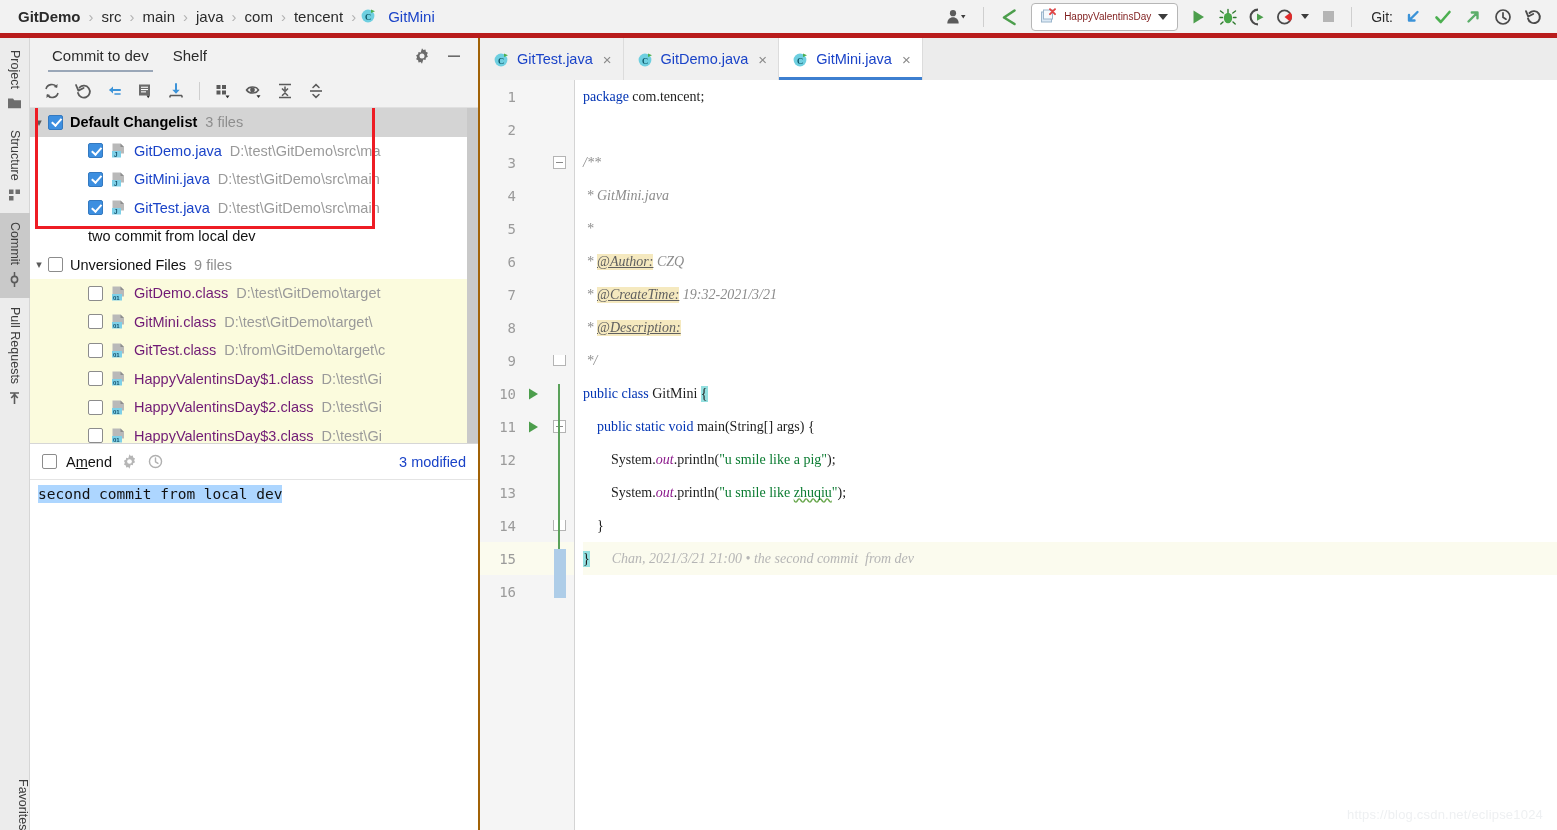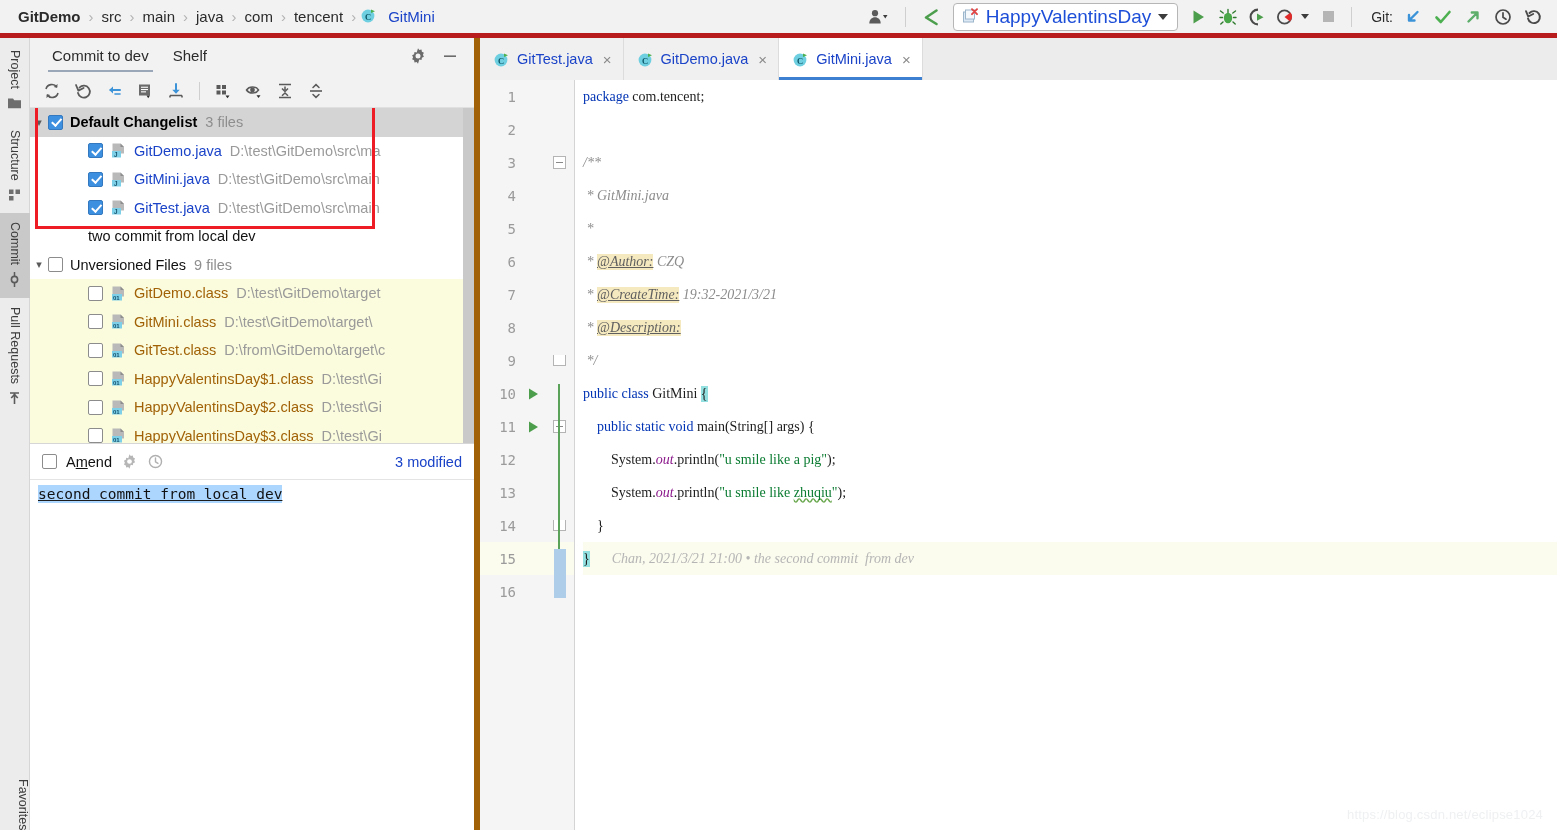--- a/index.html
+++ b/index.html
@@ -32,21 +32,21 @@
     width:28px; height:28px; display:flex; align-items:center; justify-content:center;
     border-radius:3px; cursor:pointer;
   }
   .tb-sep { width:1px; height:20px; background:#cfcfcf; margin:0 7px; }
   .run-config {
     display:flex; align-items:center; gap:7px;
     height:28px; padding:0 9px 0 8px;
     border:1px solid #b6b6b6; border-radius:4px; background:#fff;
     cursor:pointer; margin:0 4px;
   }
-  .run-config-label { font-size:19px; color:#1d4ed8; white-space:nowrap; }
+  .run-config-label { font-size:10px; color:#7f1d1d; white-space:nowrap; }
   .caret-dn { width:0;height:0;border-left:5px solid transparent;border-right:5px solid transparent;border-top:6px solid #3c3c3c; }
   .caret-sm { width:0;height:0;border-left:4px solid transparent;border-right:4px solid transparent;border-top:5px solid #3c3c3c; }
   .git-label { font-size:14px; color:#2b2b2b; margin:0 4px 0 10px; }
 
   
   .body { flex:1; display:flex; min-height:0; }
 
   
   .rail {
     width:30px; min-width:30px; background:#ececec;
@@ -63,21 +63,21 @@
   }
   .rail-item.active { background:#c9c9c9; }
   .rail-bottom { position:absolute; bottom:0; left:0; width:30px; }
   .rail-ico { writing-mode:horizontal-tb; display:flex; align-items:center; justify-content:center; }
 
   
   .commit-panel {
     width:450px; min-width:450px;
     display:flex; flex-direction:column;
     background:#fff;
-    border-right:6px solid #a16207;
+    border-right:2px solid #a16207;
   }
   .cp-header {
     height:36px; display:flex; align-items:center;
     background:#f2f2f2; padding-left:10px;
   }
   .cp-tab {
     font-size:15px; color:#2b2b2b; padding:7px 12px 8px 12px;
     cursor:pointer; position:relative;
   }
   .cp-tab.active::after {
@@ -111,21 +111,21 @@
     margin-right:7px; flex:none;
   }
   .cb.on { background:#3d8fe0; border-color:#3479c0; }
   .cb.on::after {
     content:""; width:4px; height:8px; border:solid #fff; border-width:0 2px 2px 0;
     transform:rotate(42deg) translate(0px,-1px);
   }
   .node-name { font-weight:bold; color:#000; }
   .node-count { color:#8e8e8e; margin-left:8px; font-weight:normal; }
   .file-name-java { color:#1a43c8; }
-  .file-name-class { color:#a16207; }
+  .file-name-class { color:#701a75; }
   .file-path { color:#9a9a9a; margin-left:8px; }
   .indent-2 { padding-left:58px; }
   .f-ico { margin-right:7px; flex:none; display:flex; align-items:center; }
   .plain-text-row { padding-left:58px; font-size:14.5px; color:#111; }
 
   
   .redbox {
     position:absolute; border:3px solid #ee1c24; pointer-events:none;
   }
   
@@ -140,21 +140,20 @@
     padding:0 12px 0 12px; background:#fff;
     border-top:1px solid #d6d6d6;
   }
   .amend-label { font-size:14.5px; color:#111; }
   .amend-label u { text-decoration:underline; }
   .modified-link { margin-left:auto; color:#1a43c8; font-size:14.5px; cursor:pointer; }
 
   .msg-area {
     flex:1; background:#fff; padding:6px 0 9px 8px; overflow:hidden;
     border-top:1px solid #e4e4e4;
-    text-decoration:underline;
   }
   .msg-text {
     font-family:"DejaVu Sans Mono", monospace; font-size:14.5px; color:#111;
     background:#add6ff; display:inline; padding:1px 0;
   }
 
   
   .editor-area { flex:1; display:flex; flex-direction:column; min-width:0; background:#fff; }
   .ed-tabs { height:42px; display:flex; align-items:stretch; background:#ececec; }
   .ed-tab {

